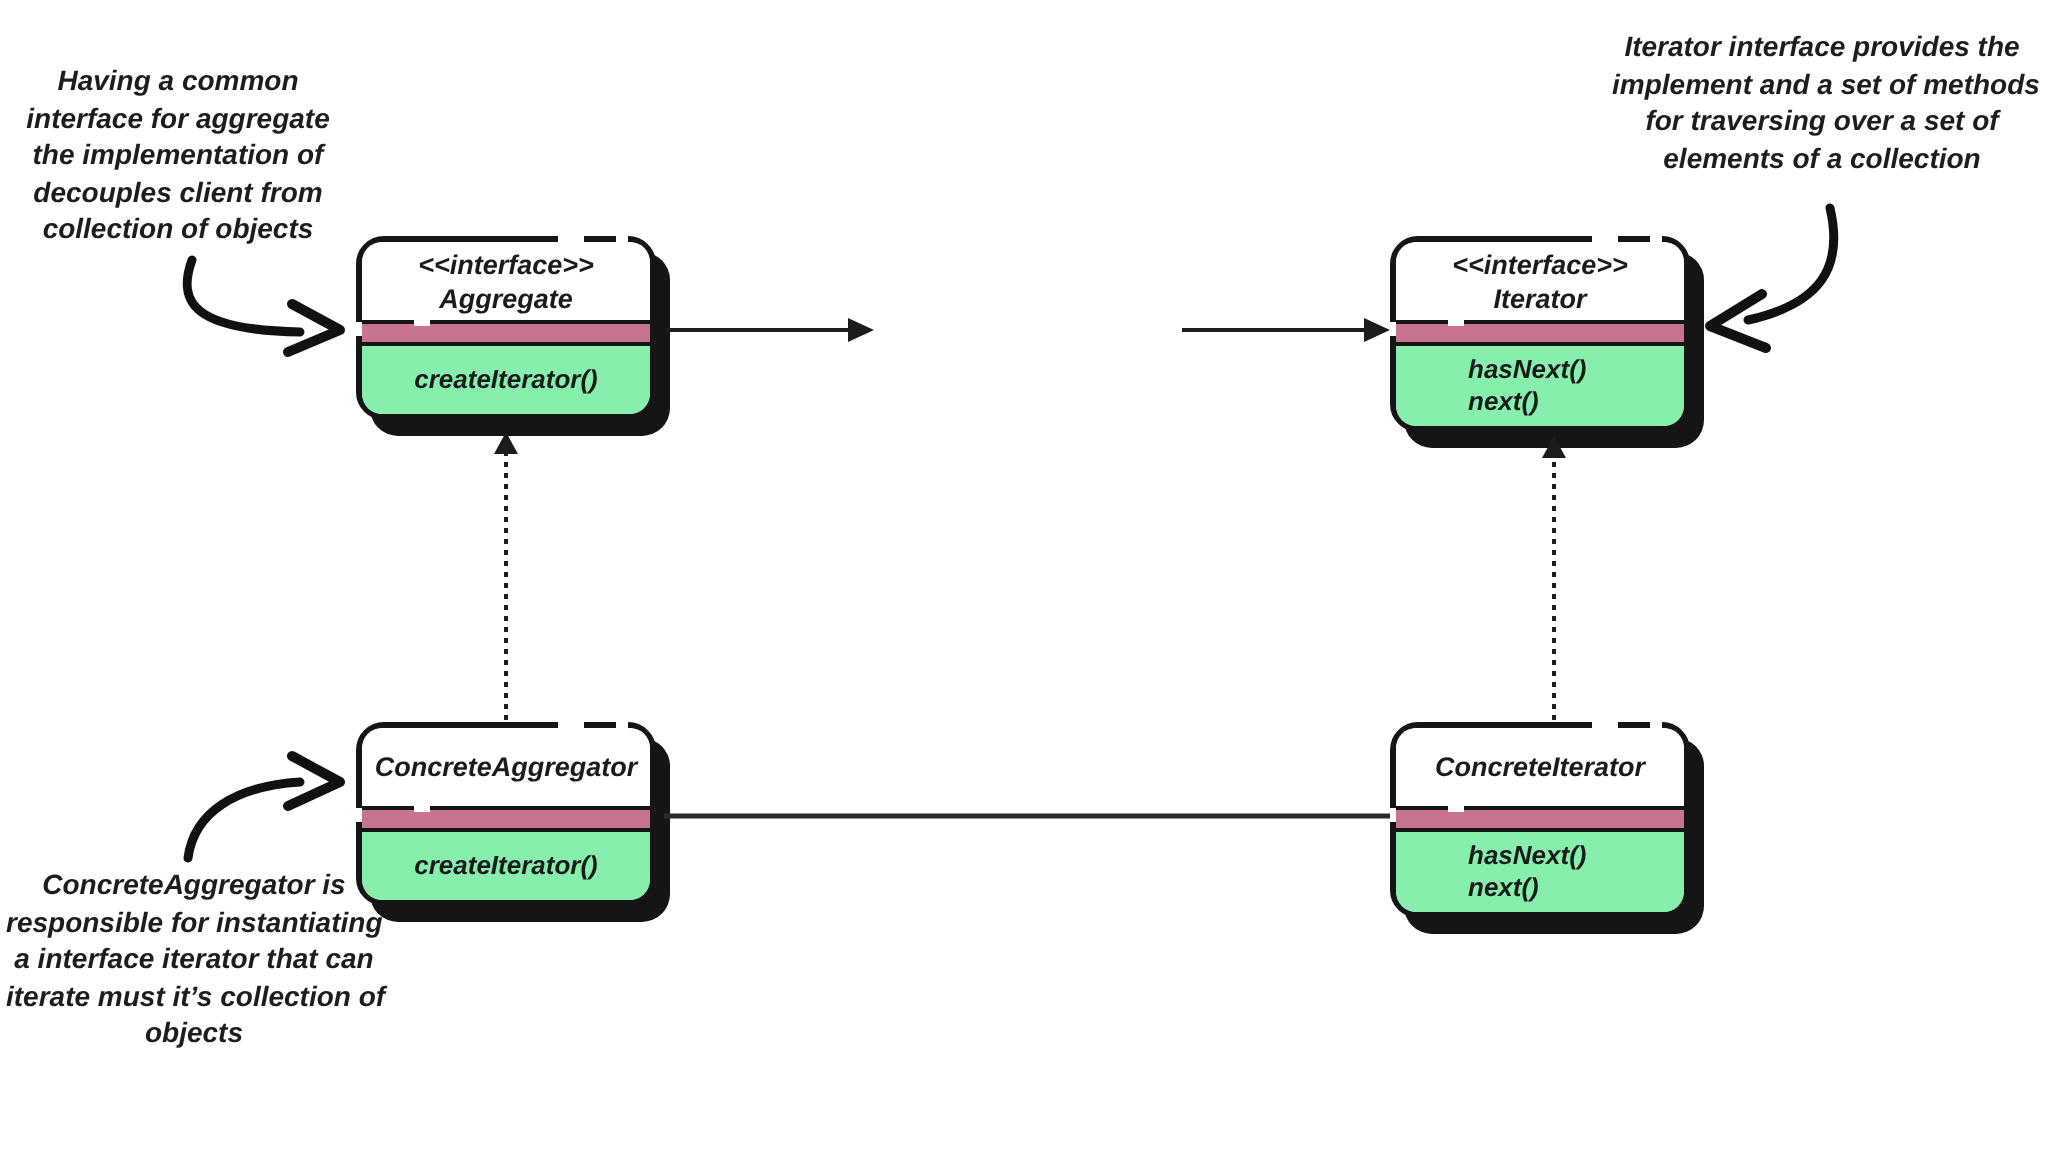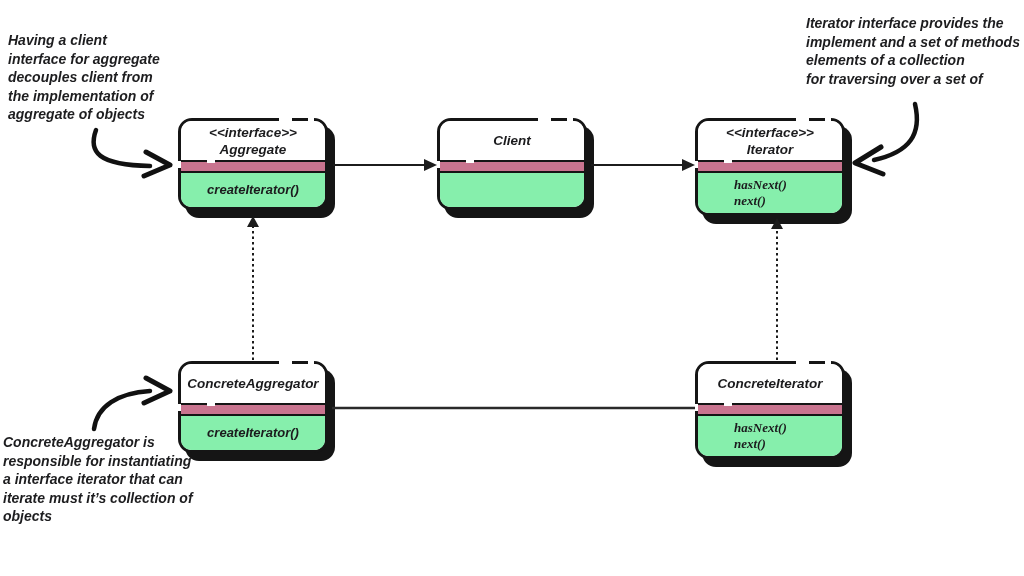--- a/index.html
+++ b/index.html
@@ -5,21 +5,21 @@
   * { margin:0; padding:0; box-sizing:border-box; }
   html,body { background:#ffffff; }
   body { font-family:"Liberation Sans", sans-serif; }
   #canvas {
     position:relative; width:1024px; height:576px;
     background:#ffffff; overflow:hidden;
   }
 
   
   .note {
-    position:absolute; text-align:left;
+    position:absolute; text-align:center;
     font-weight:bold; font-style:italic;
     color:#1d1d1f; font-size:14px; line-height:18.5px;
   }
   .note .note-line { white-space:nowrap; }
 
   
   .uml-box {
     position:absolute; width:150px;
     border:3px solid #151515; border-radius:14px;
     background:#ffffff;
@@ -38,21 +38,21 @@
   .box-divider {
     height:13px; background:#c9748f;
     border-top:2.5px solid #151515; border-bottom:2.5px solid #151515;
   }
   .box-body {
     min-height:34px; background:#86efac;
     border-radius:0 0 10px 10px;
     display:flex; flex-direction:column; justify-content:center; align-items:center;
     padding:4px 6px;
   }
-  .box-body.left { align-items:flex-start; padding-left:36px;font-family:Liberation Serif, serif; }
+  .box-body.left { align-items:flex-start; padding-left:36px; }
   .method {
     font-weight:bold; font-style:italic;
     font-size:13px; line-height:16px; color:#1b1b1d; white-space:nowrap;
   }
 
   
   .gap { position:absolute; background:#ffffff; z-index:3; }
   .gap-a { top:-3px; left:68%; width:13px; height:3px; }
   .gap-b { top:-3px; left:88%; width:6px;  height:3px; }
   .gap-c { top:40px; left:-3px; width:3px; height:7px; }
@@ -60,32 +60,32 @@
 
   
   #arrows { position:absolute; left:0; top:0; width:1024px; height:576px; pointer-events:none; }
 </style>
 </head>
 <body>
 
 <div id="canvas">
 
   <div class="note" style="left:8px; top:31px; width:162px;">
-    <div class="note-line">Having a client</div>
+    <div class="note-line">Having a common</div>
     <div class="note-line">interface for aggregate</div>
+    <div class="note-line">the implementation of</div>
     <div class="note-line">decouples client from</div>
-    <div class="note-line">the implementation of</div>
-    <div class="note-line">aggregate of objects</div>
+    <div class="note-line">collection of objects</div>
   </div>
 
   <div class="note" style="left:806px; top:14px; width:210px;">
     <div class="note-line">Iterator interface provides the</div>
     <div class="note-line">implement and a set of methods</div>
+    <div class="note-line">for traversing over a set of</div>
     <div class="note-line">elements of a collection</div>
-    <div class="note-line">for traversing over a set of</div>
   </div>
 
   <div class="note" style="left:3px; top:433px; width:188px;">
     <div class="note-line">ConcreteAggregator is</div>
     <div class="note-line">responsible for instantiating</div>
     <div class="note-line">a interface iterator that can</div>
     <div class="note-line">iterate must it’s collection of</div>
     <div class="note-line">objects</div>
   </div>
 
@@ -97,31 +97,20 @@
     <div class="box-divider"></div>
     <div class="box-body">
       <div class="method">createIterator()</div>
     </div>
     <i class="gap gap-a"></i>
       <i class="gap gap-b"></i>
       <i class="gap gap-c"></i>
       <i class="gap gap-d"></i>
   </div>
 
-  <div class="uml-box" style="left:437px; top:118px;">
-    <div class="box-header">
-      <div class="class-name">Client</div>
-    </div>
-    <div class="box-divider"></div>
-    <div class="box-body"></div>
-    <i class="gap gap-a"></i>
-      <i class="gap gap-b"></i>
-      <i class="gap gap-c"></i>
-      <i class="gap gap-d"></i>
-  </div>
 
   <div class="uml-box" style="left:695px; top:118px;">
     <div class="box-header">
       <div class="stereotype">&lt;&lt;interface&gt;&gt;</div>
       <div class="class-name">Iterator</div>
     </div>
     <div class="box-divider"></div>
     <div class="box-body left">
       <div class="method">hasNext()</div>
       <div class="method">next()</div>

